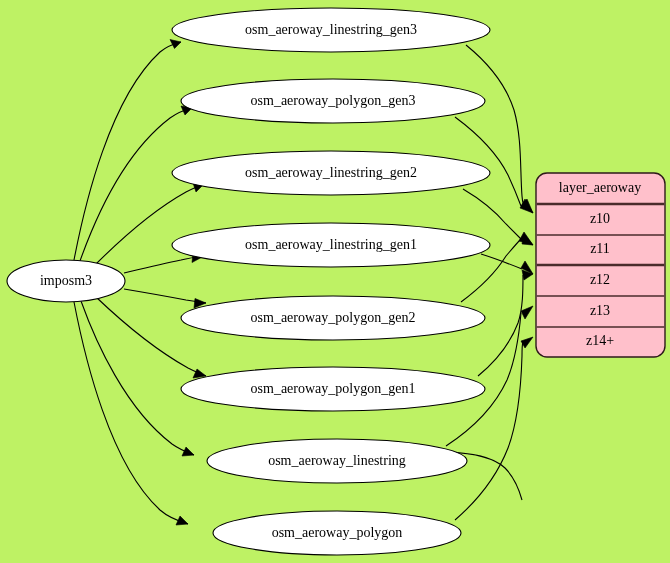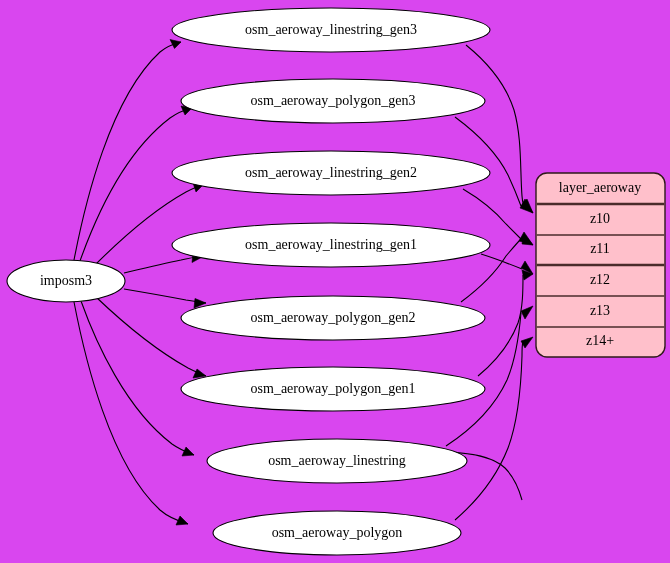--- a/index.html
+++ b/index.html
@@ -10,21 +10,21 @@
   body {
     width: 670px;
     height: 563px;
     font-family: "Liberation Serif", "DejaVu Serif", serif;
     overflow: hidden;
   }
   #graph-root {
     position: relative;
     width: 670px;
     height: 563px;
-    background: #d946ef;
+    background: #bef264;
   }
   svg#graph-svg {
     display: block;
     width: 670px;
     height: 563px;
   }
   .node-ellipse {
     fill: #ffffff;
     stroke: #000000;
     stroke-width: 1.1;

